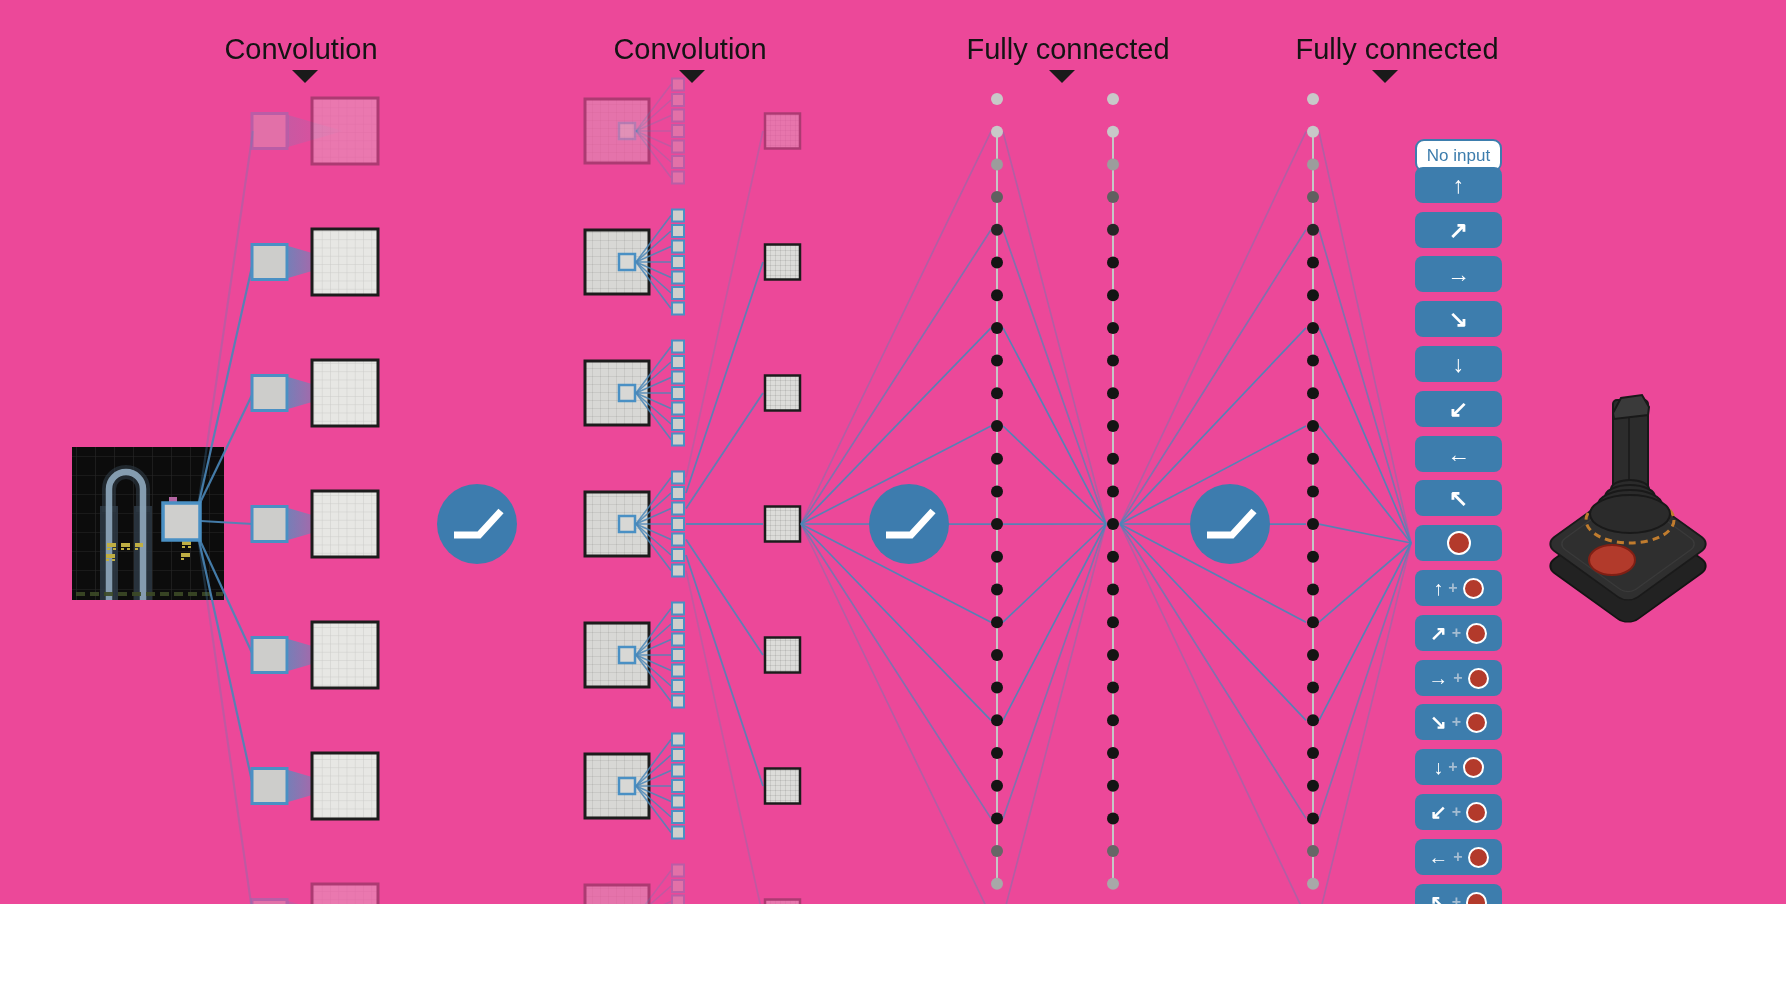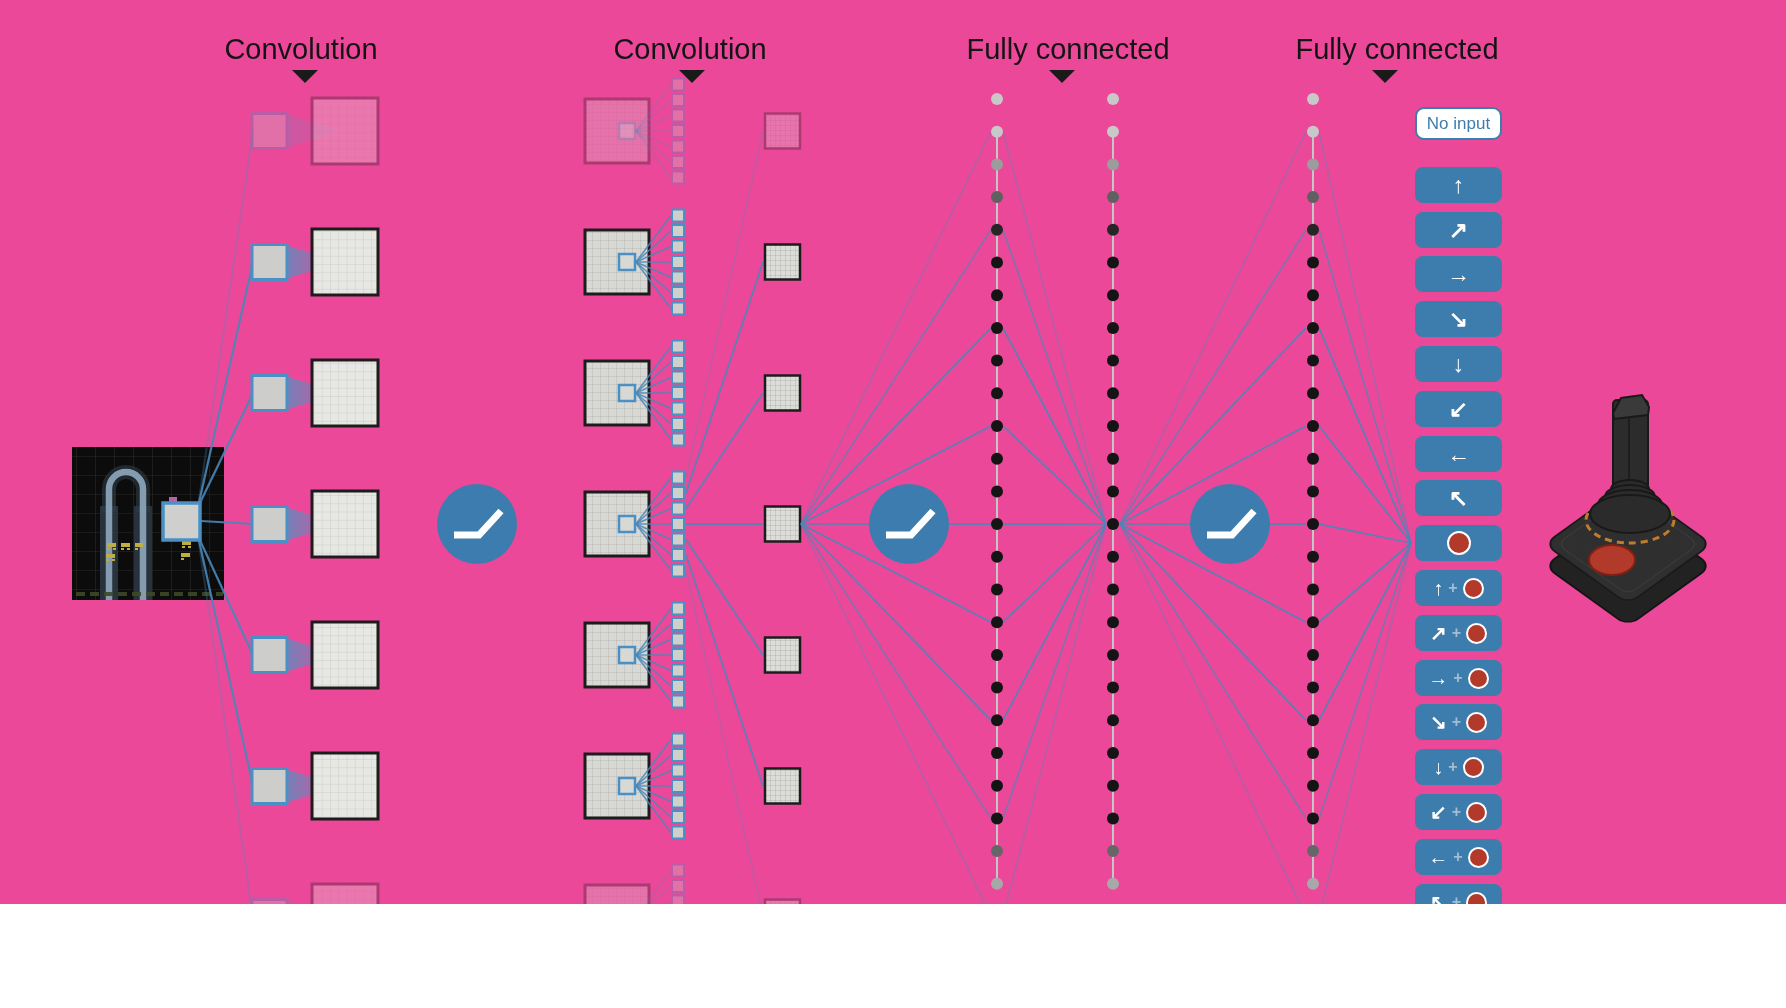--- a/index.html
+++ b/index.html
@@ -407,21 +407,21 @@
   <div class="stage-label" style="left:301px">Convolution</div>
   <div class="stage-label" style="left:690px">Convolution</div>
   <div class="stage-label" style="left:1068px">Fully connected</div>
   <div class="stage-label" style="left:1397px">Fully connected</div>
   <div class="tri" style="left:305px"></div>
   <div class="tri" style="left:692px"></div>
   <div class="tri" style="left:1062px"></div>
   <div class="tri" style="left:1385px"></div>
 
   <div id="action-col">
-      <div class="action-btn no-input" style="top: 107px; border: 2px solid rgb(61, 125, 173); color: rgb(61, 125, 173); text-align: center;">No input</div>
+      <div class="action-btn no-input" style="top: 139px; border: 2px solid rgb(61, 125, 173); color: rgb(61, 125, 173); text-align: center;">No input</div>
       <div class="action-btn" style="top: 167px; background: rgb(61, 125, 173);">
         <span class="arrow">↑</span>
       </div>
       <div class="action-btn" style="top: 212px; background: rgb(61, 125, 173);">
         <span class="arrow">↗</span>
       </div>
       <div class="action-btn" style="top: 256px; background: rgb(61, 125, 173);">
         <span class="arrow">→</span>
       </div>
       <div class="action-btn" style="top: 301px; background: rgb(61, 125, 173);">

